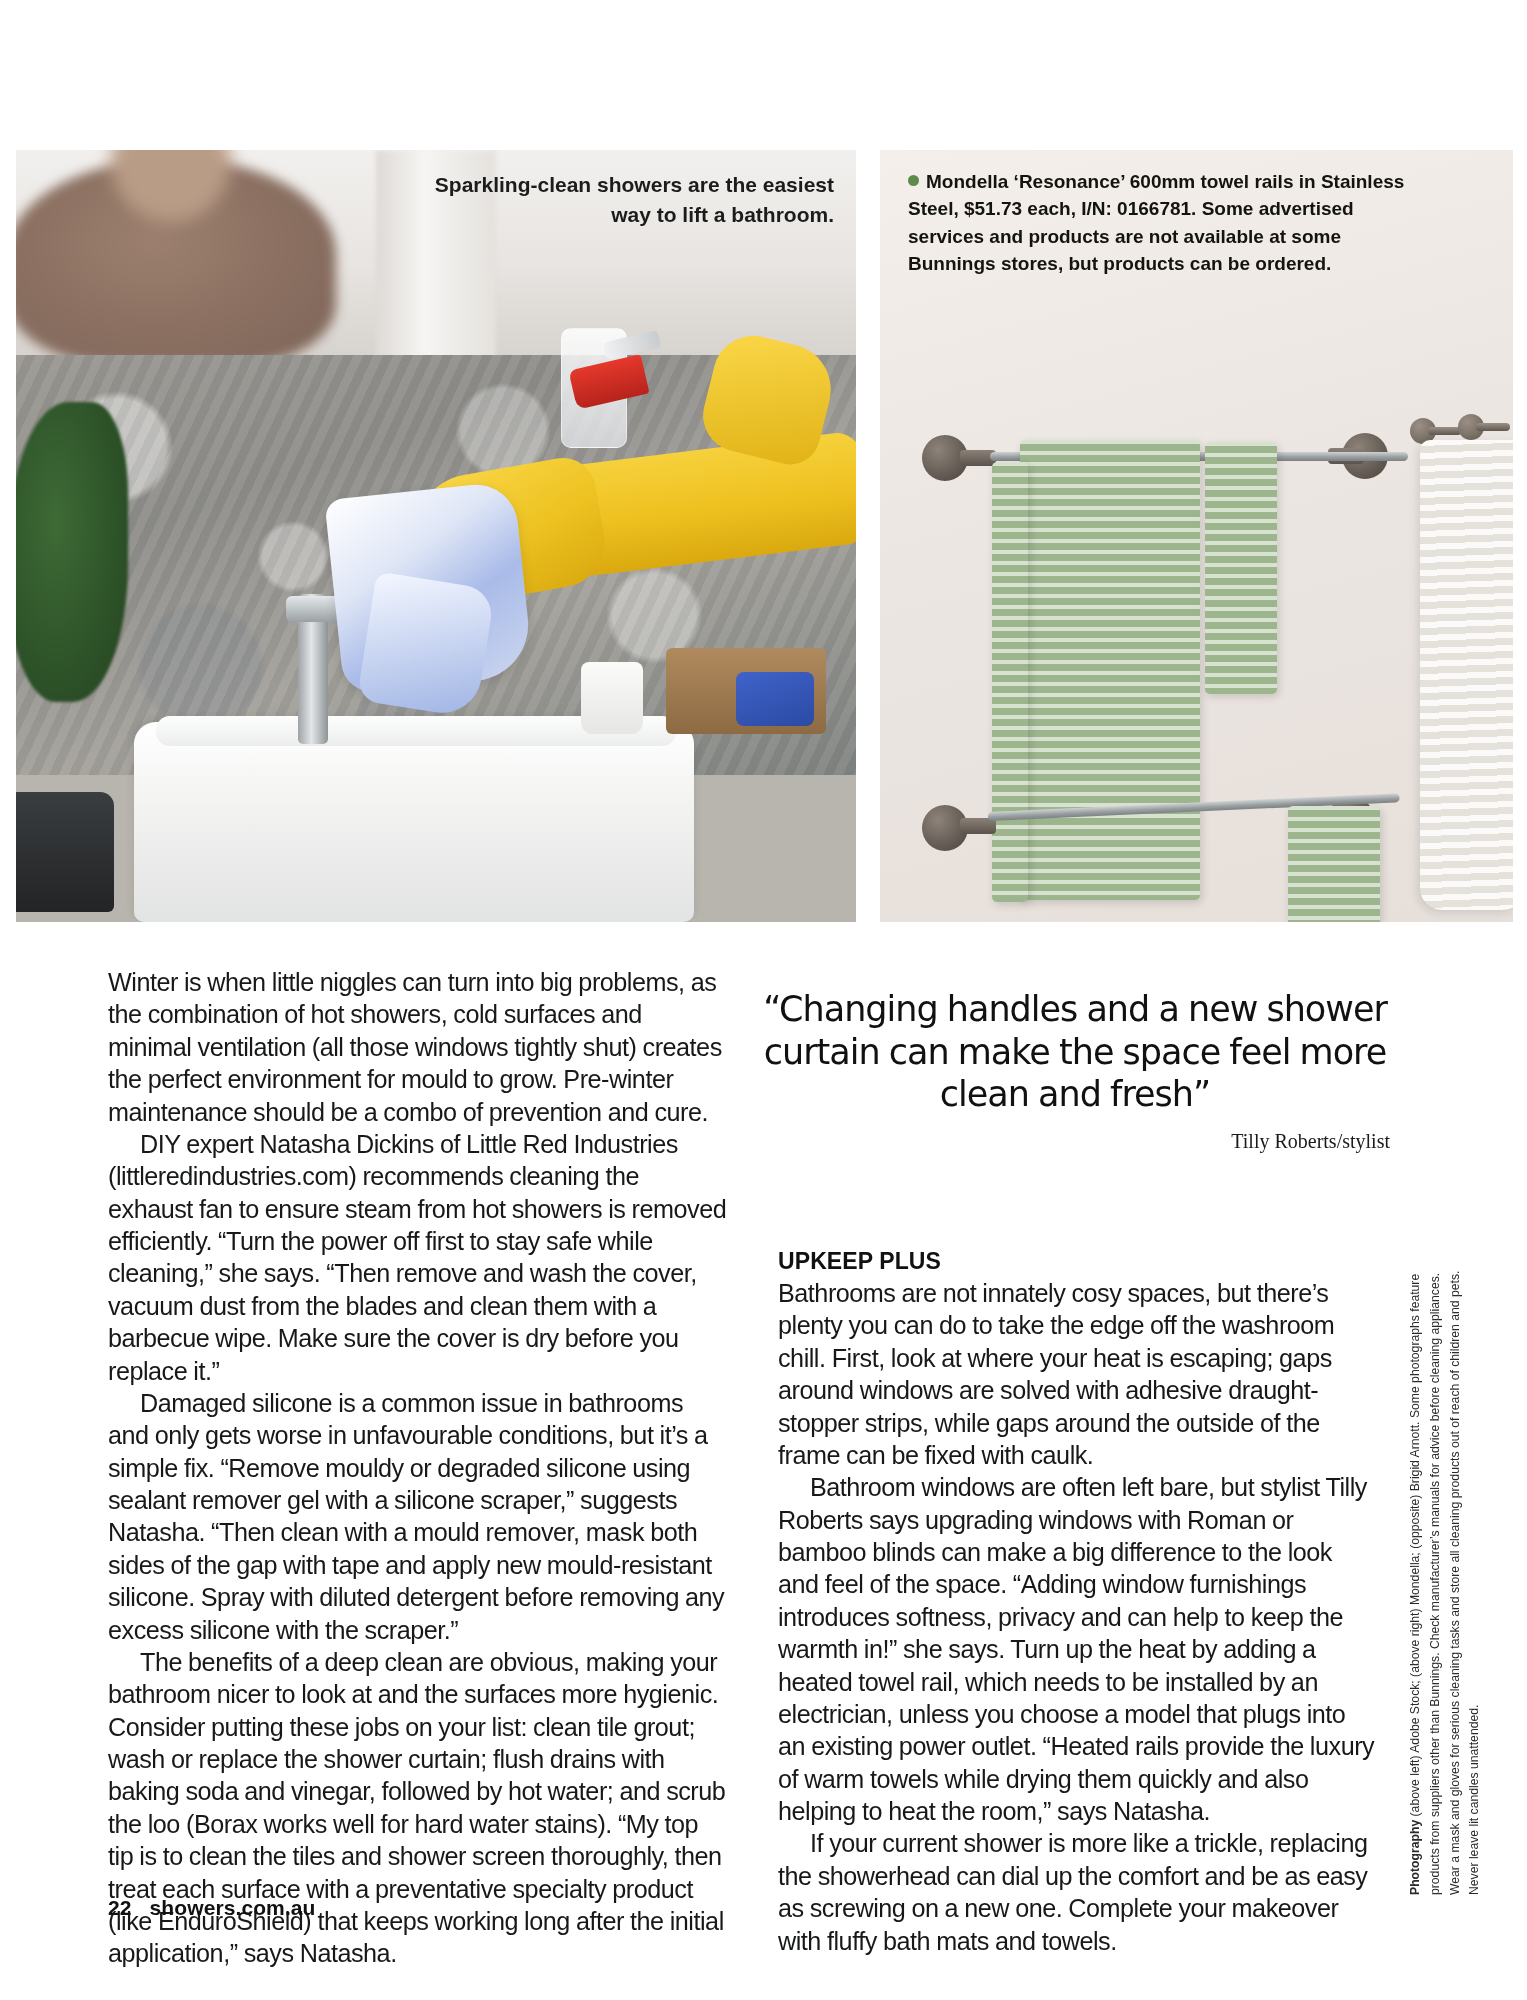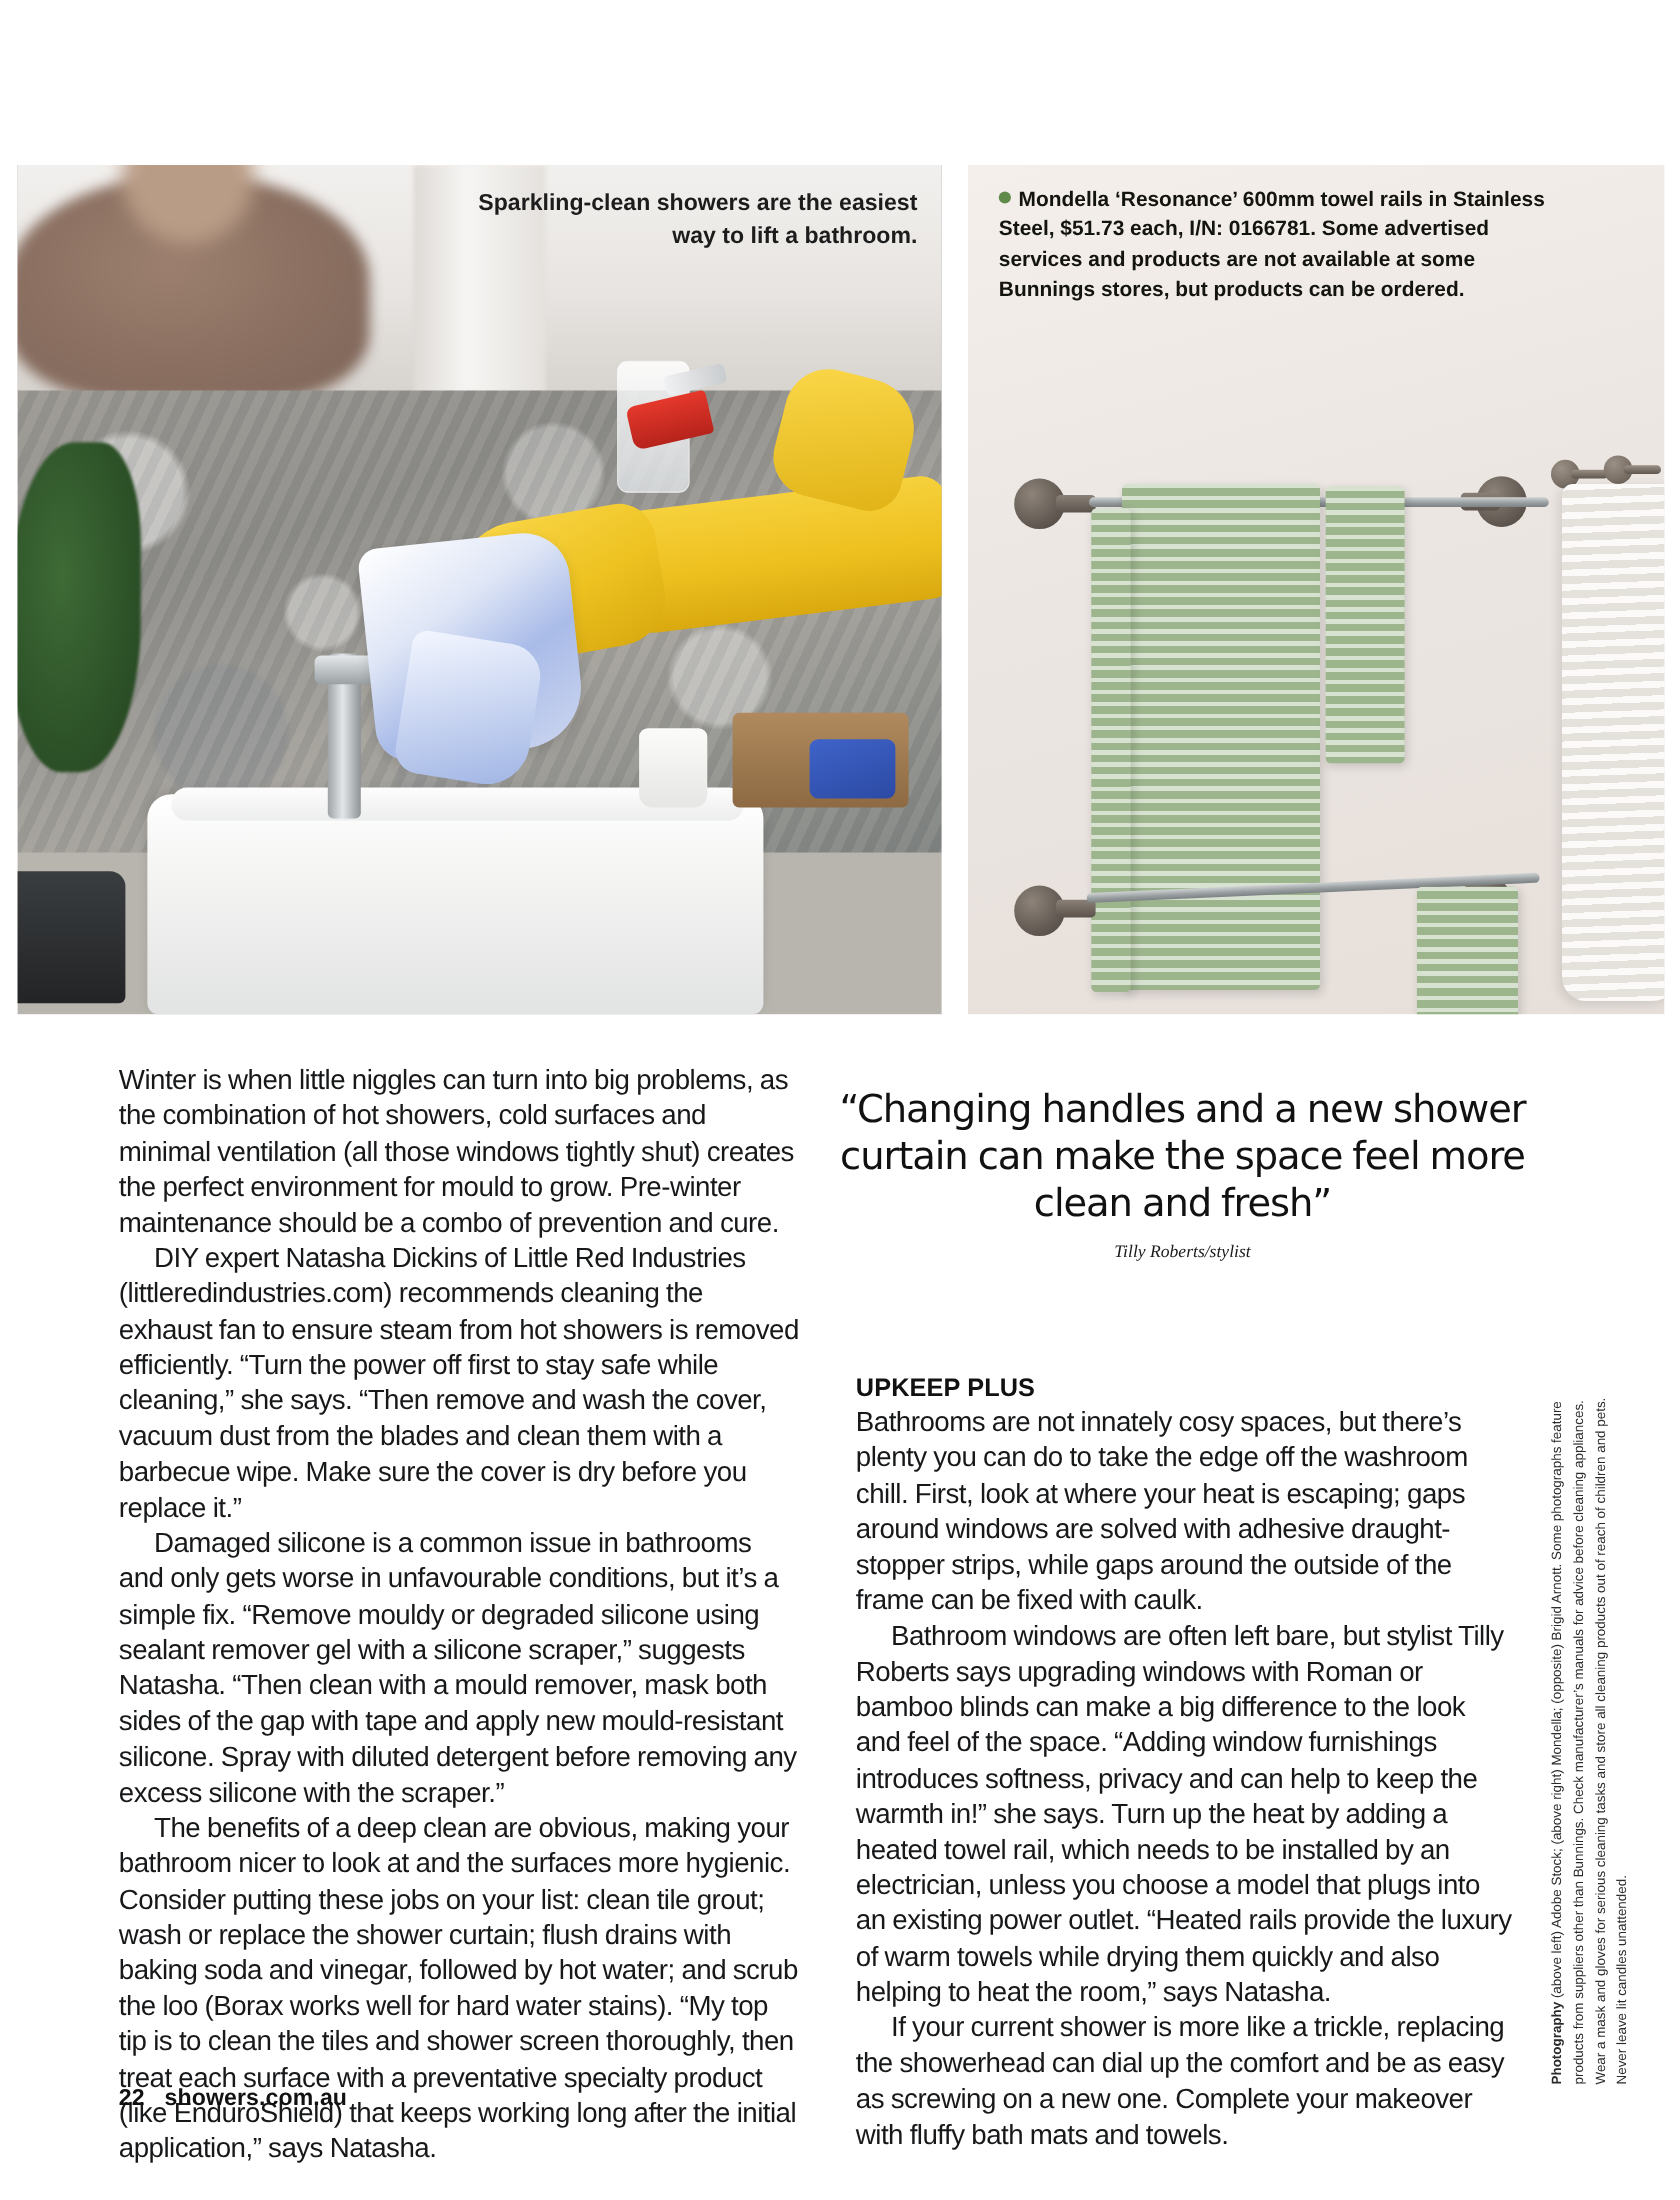--- a/index.html
+++ b/index.html
@@ -258,23 +258,23 @@
     font-size:35px; line-height:1.22; color:#111;
     font-family:"DejaVu Sans", sans-serif;
     font-weight:400;
     letter-spacing:-1px;
     word-spacing:-1px;
     text-align:center;
   }
   .pq-attrib {
     margin-top:14px;
     font-family:"Liberation Serif", serif;
-    font-style:italic;
-    font-size:16px;
+    font-size:20px;
     color:#1a1a1a;
+    text-align:right;
   }
 
   
   .credit-wrap {
     position:absolute; left:1406px; top:1255px;
     width:76px; height:640px;
   }
   .credit {
     position:absolute;
     transform-origin:left top;

